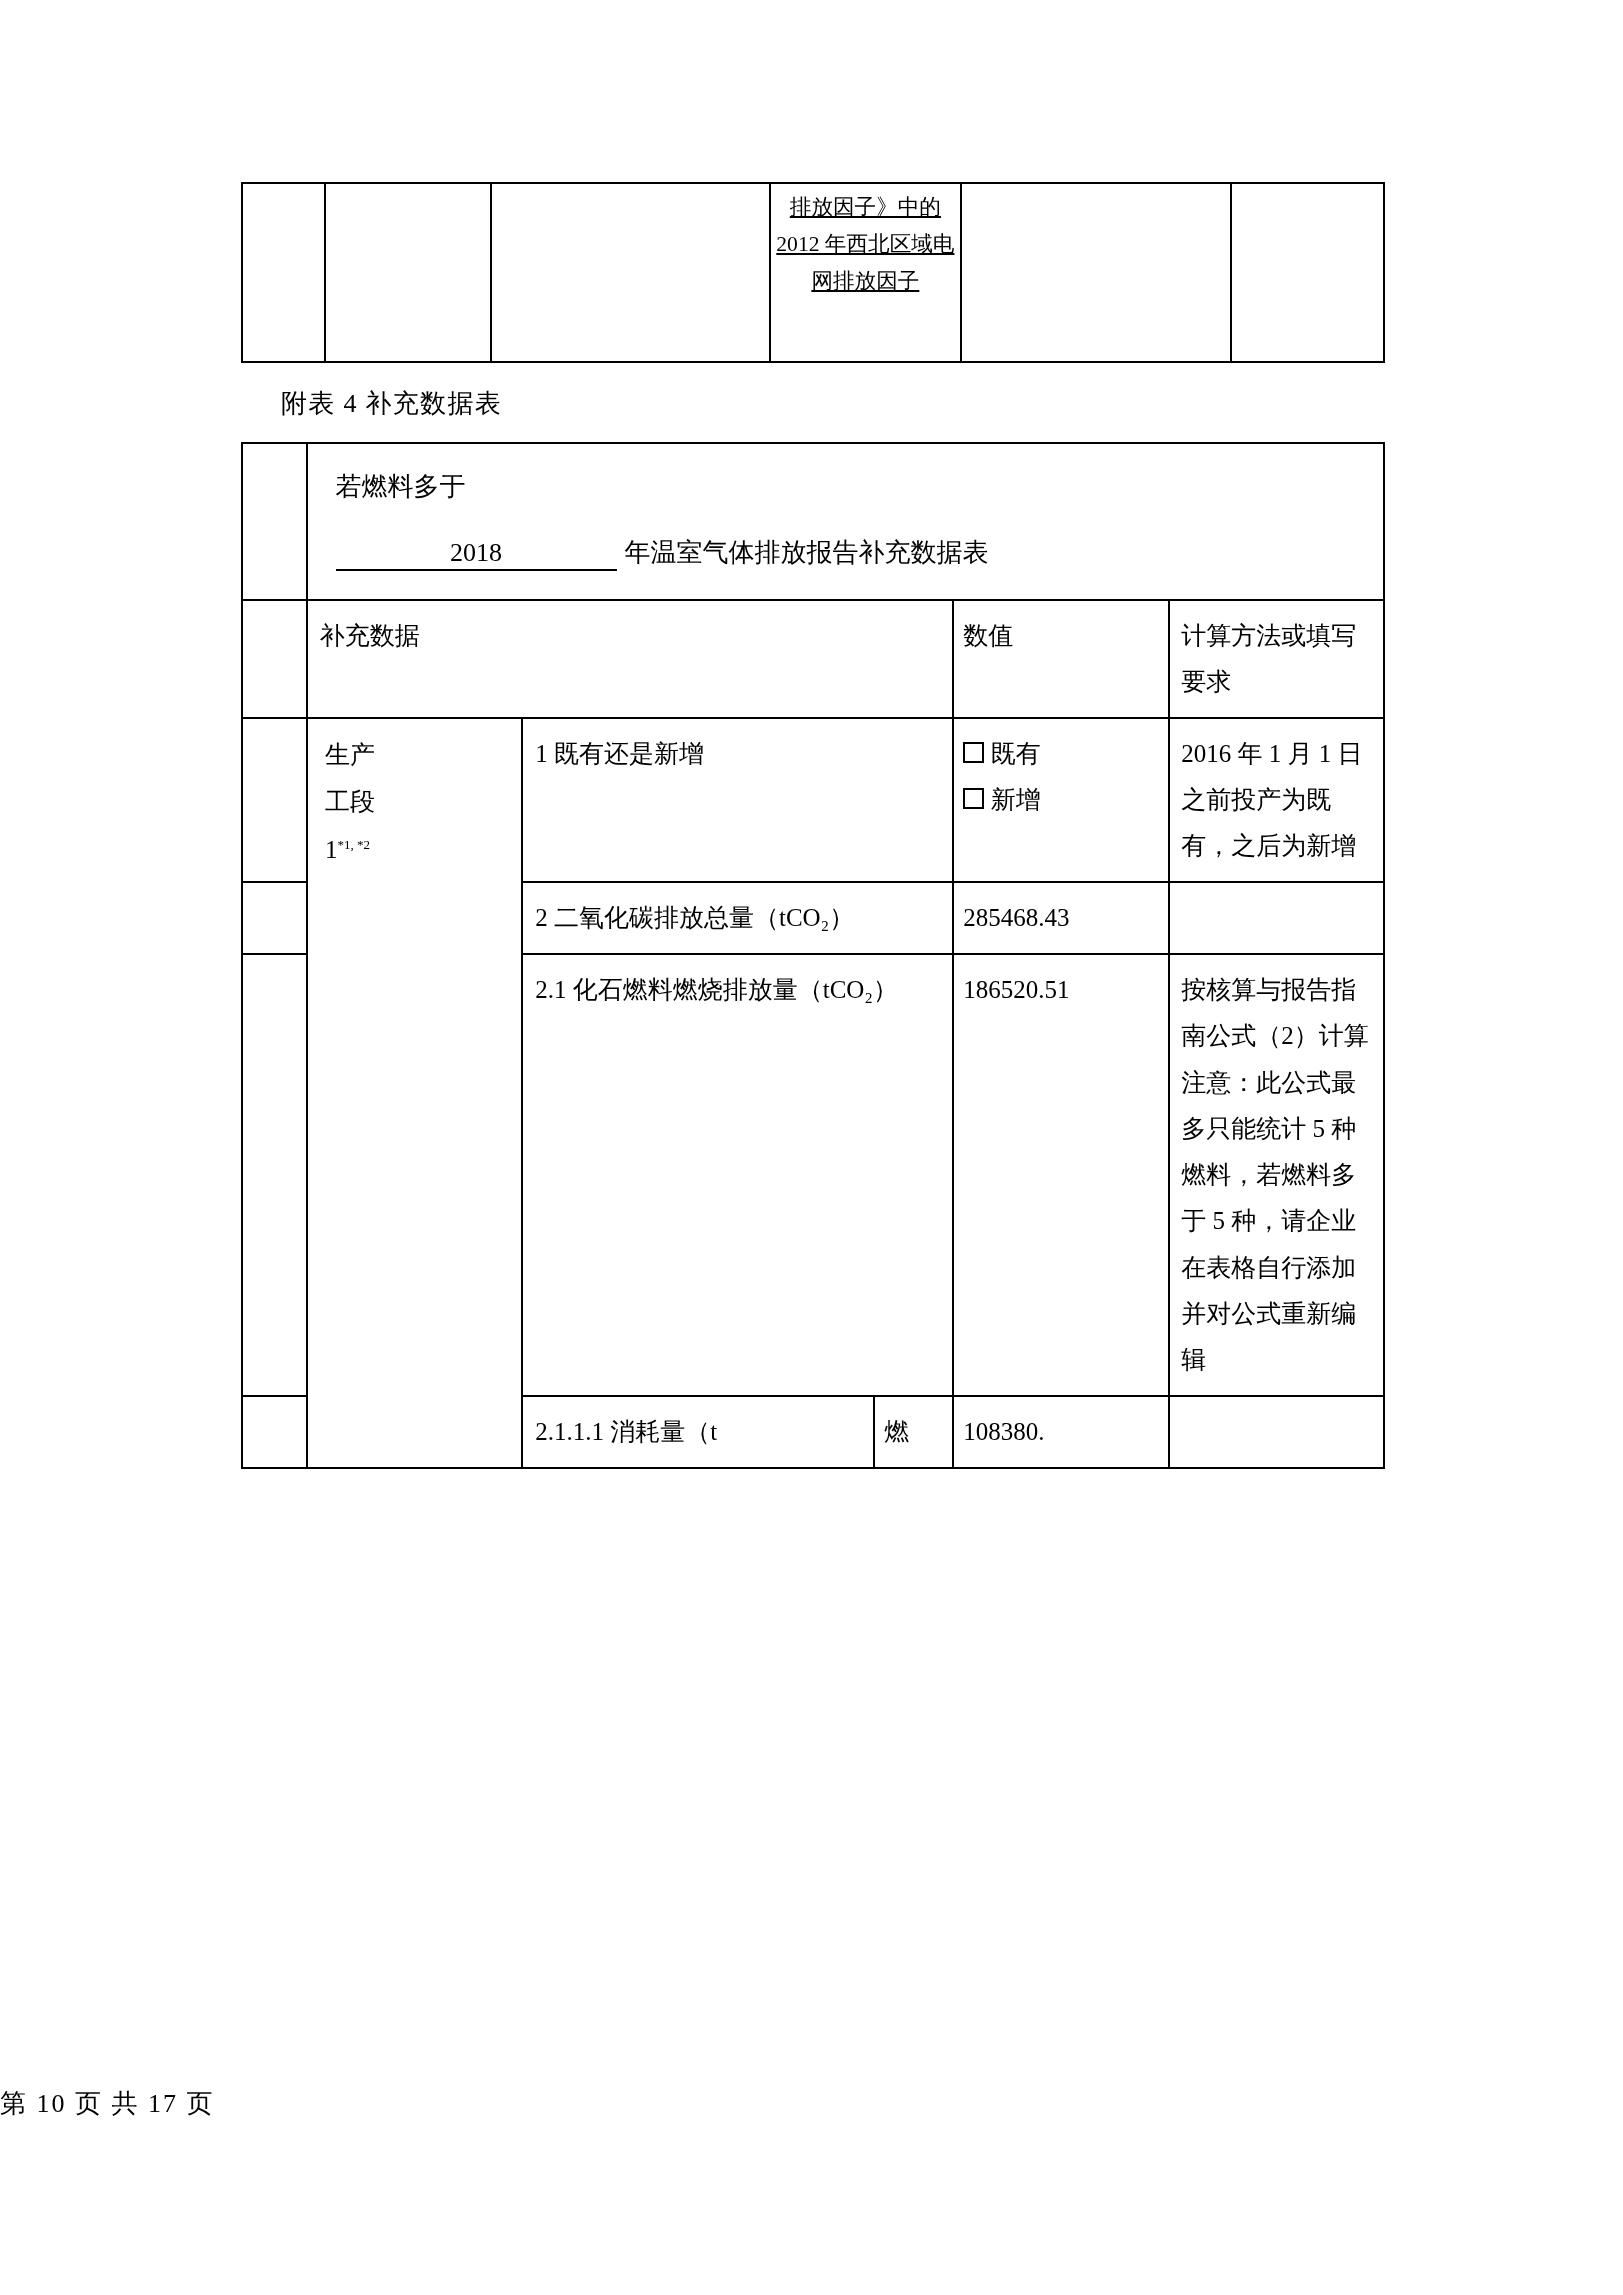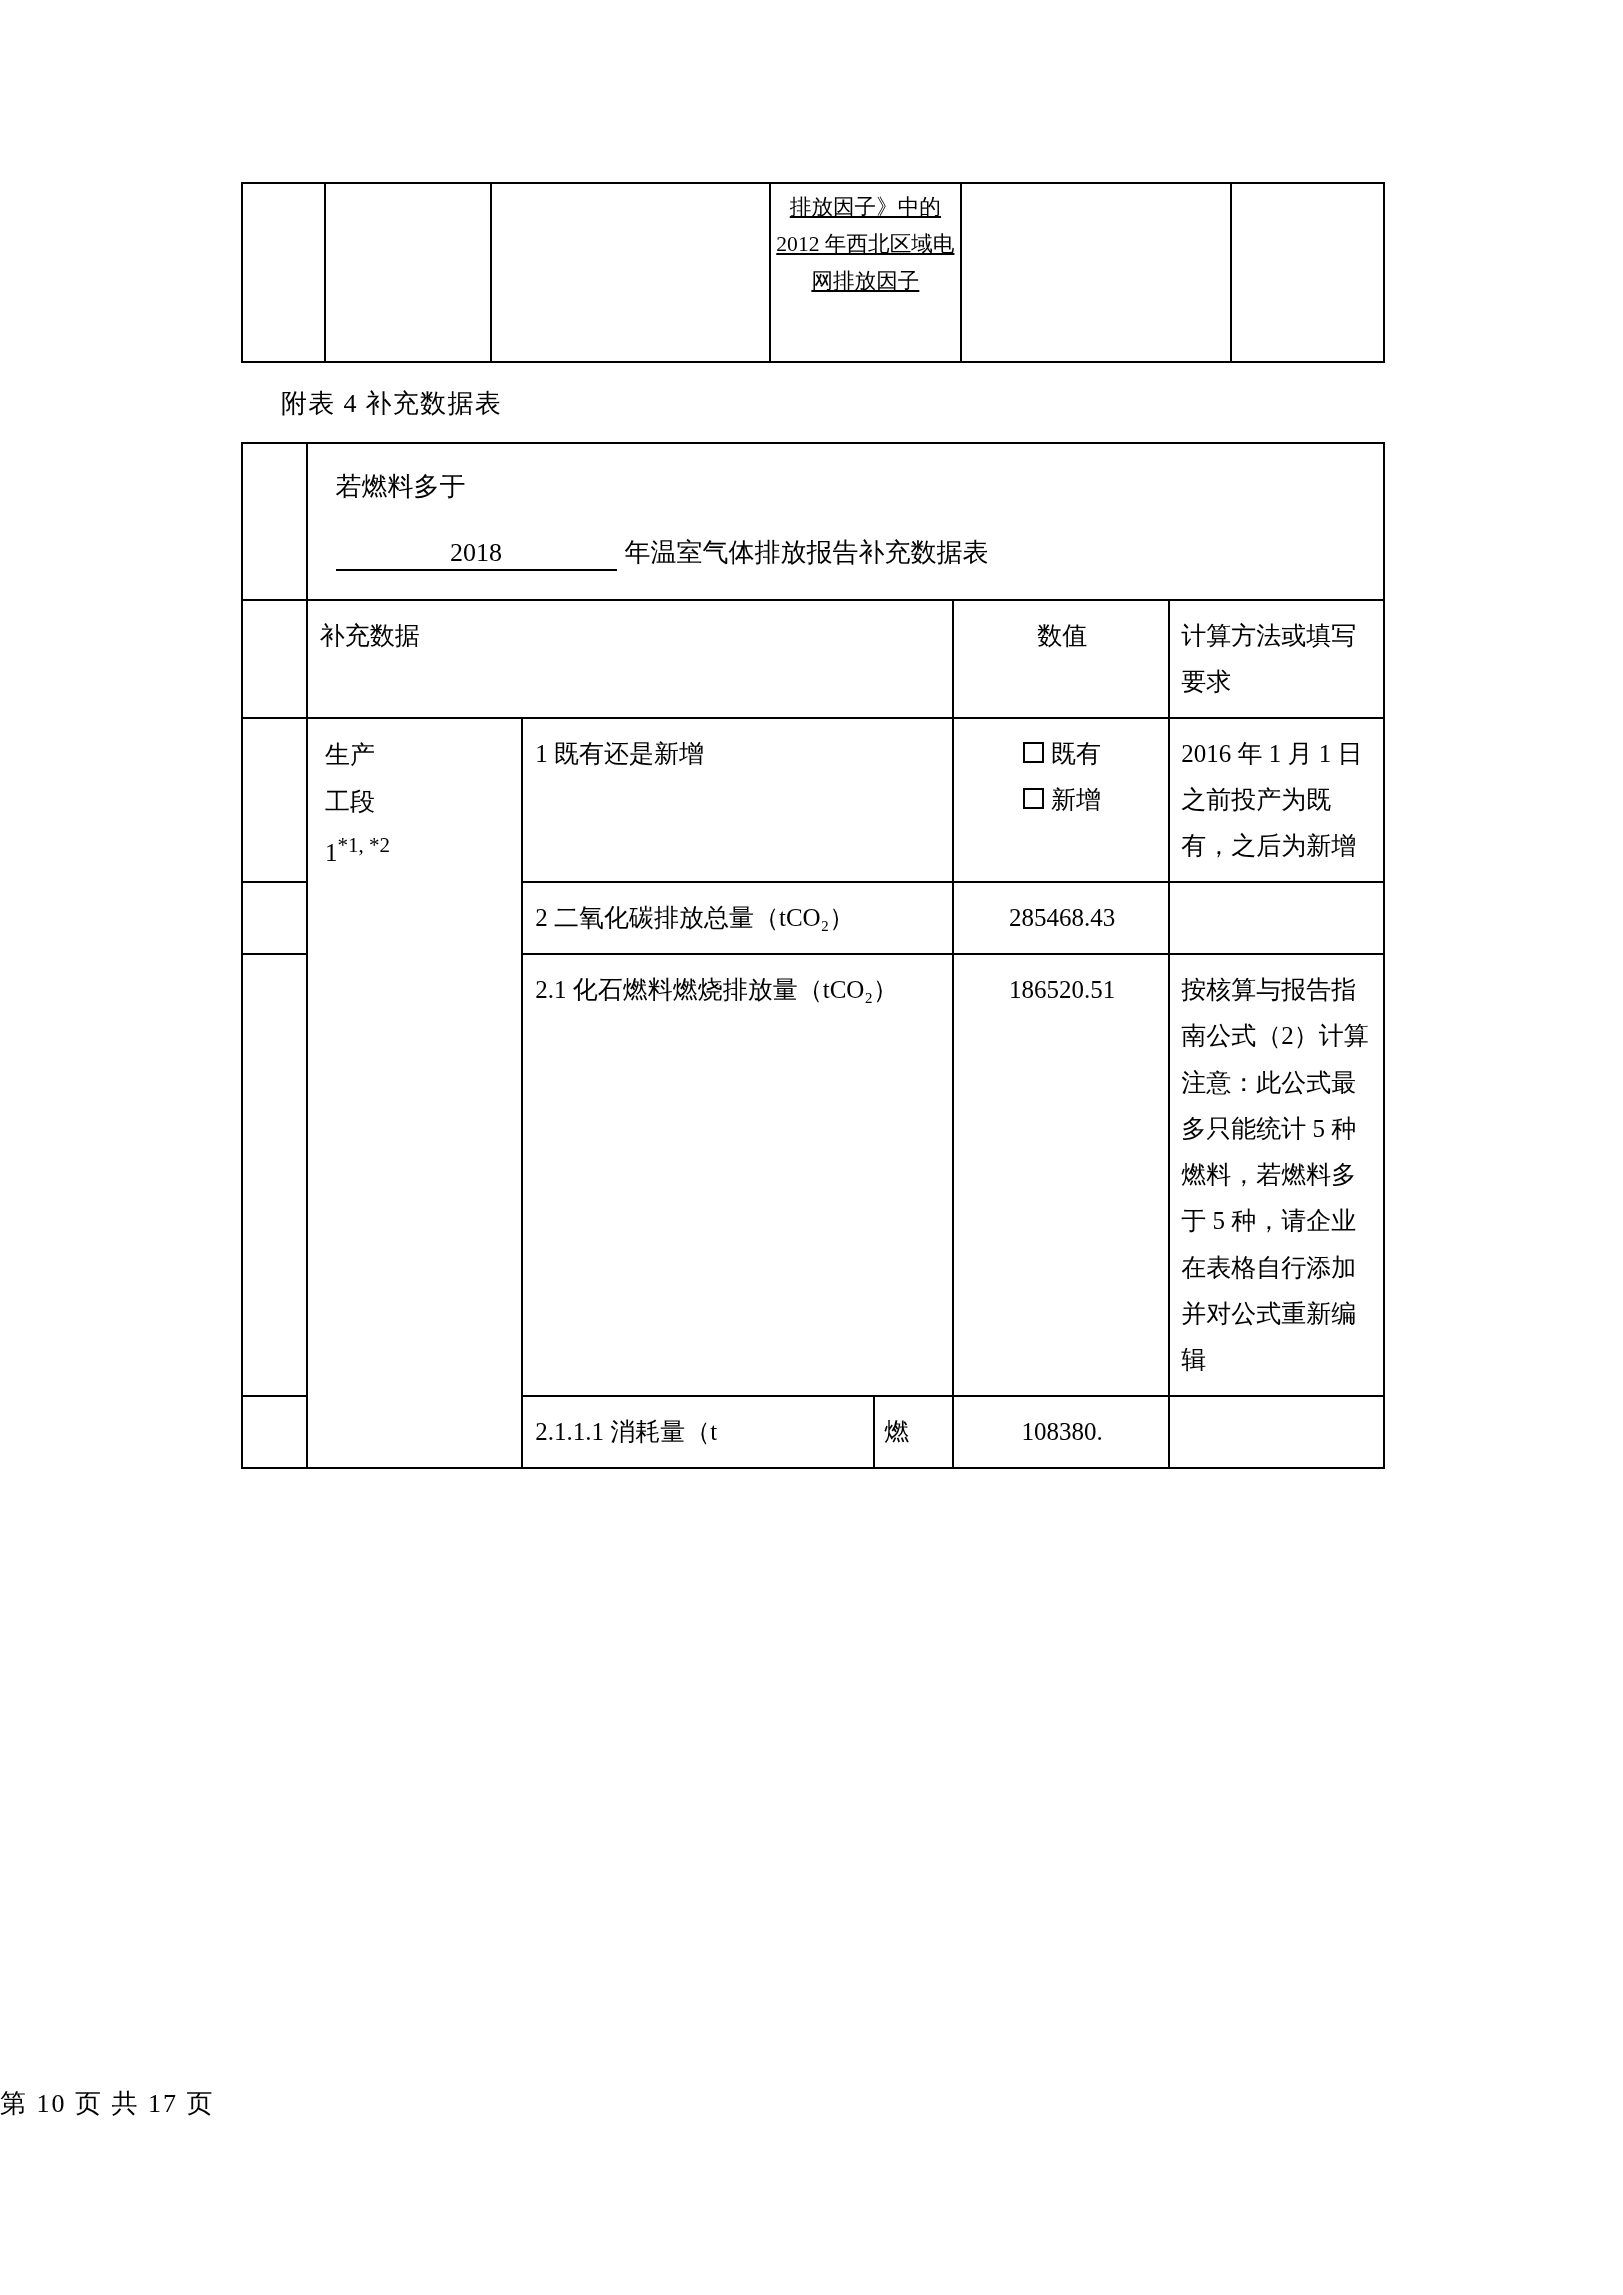--- a/index.html
+++ b/index.html
@@ -80,21 +80,20 @@
     padding: 11.8px 6.5px 11.8px 9.2px;
   }
   .narrow {
     width: 63px;
   }
   .seg {
     width: 128px;
   }
   .valuecol {
     width: 148px;
-    text-align: center;
   }
   .methodcol {
     width: 327px;
   }
   .title-block {
     padding: 17px 11.8px 19.6px 27.5px;
     font-size: 26px;
     line-height: 2.0;
   }
   .title-line2 {
@@ -109,21 +108,21 @@
     font-size: 26px;
     line-height: 1.2;
     margin-right: 7.9px;
   }
   .vert-seg {
     font-size: 25px;
     line-height: 1.9;
     padding: 11.8px 0 0 17px;
   }
   sup {
-    font-size: 21px;
+    font-size: 13px;
     vertical-align: super;
   }
   .chk {
     display: inline-block;
     width: 17px;
     height: 17px;
     border: 2px solid #000;
     margin-right: 6.5px;
     vertical-align: -1.3px;
   }

